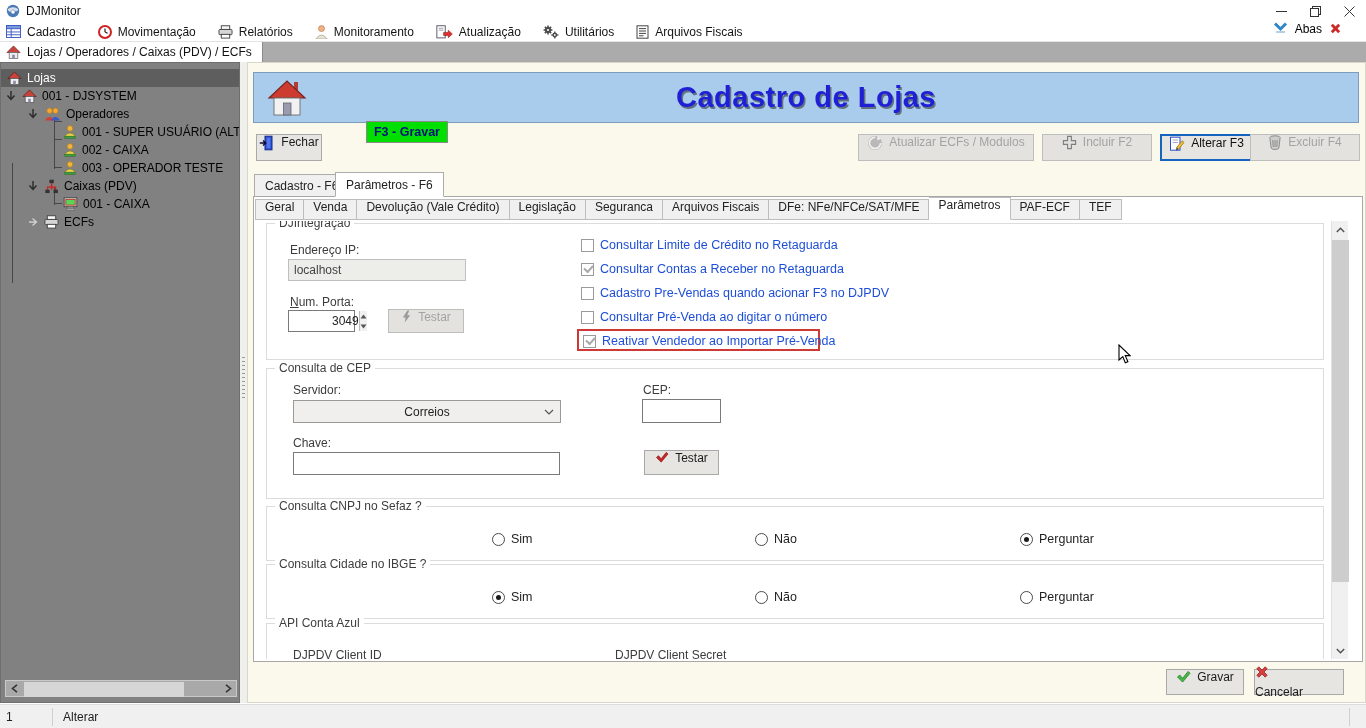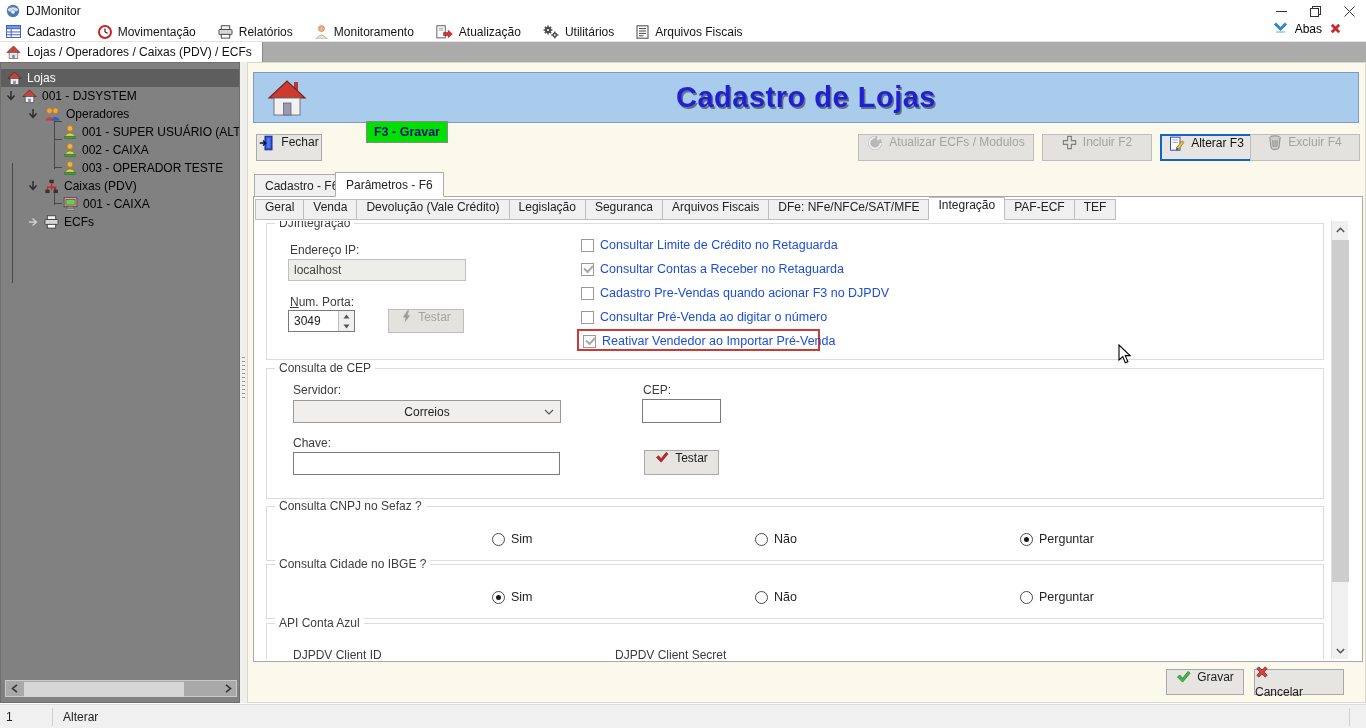--- a/index.html
+++ b/index.html
@@ -514,40 +514,40 @@
         <div class="stab">
             <span>Seguranca</span>
           </div>
         <div class="stab">
             <span>Arquivos Fiscais</span>
           </div>
         <div class="stab">
             <span>DFe: NFe/NFCe/SAT/MFE</span>
           </div>
         <div class="stab active">
-            <span>Integração</span>
+            <span>Parâmetros</span>
           </div>
         <div class="stab">
             <span>PAF-ECF</span>
           </div>
         <div class="stab">
             <span>TEF</span>
           </div>
       </div>
 
       <div class="viewport">
 
         <div class="gbox" style="left:11px; top:2px; width:1058px; height:137px;">
           <span class="glabel">DJIntegração</span>
 
           <div class="flabel" style="left:23px; top:19px;">Endereço IP:</div>
           <input class="tinput dis" style="left: 21px; top: 35px; width: 178px; height: 22px;" readonly="" value="localhost">
 
           <div class="flabel accel" style="left:23px; top:71px;">Num. Porta:</div>
-          <div class="spinner" style="left:21px; top:86px;">
+          <div class="spinner" style="left:21px; top:86px;padding-left:38px;">
             <div class="sval">3049</div>
             <div class="spins">
               <div>
                   <svg width="7" height="5" viewBox="0 0 7 5">
                     <polygon points="3.5,0.5 6.5,4.5 0.5,4.5" fill="#555"></polygon>
                   </svg>
                 </div>
               <div>
                   <svg width="7" height="5" viewBox="0 0 7 5">
                     <polygon points="0.5,0.5 6.5,0.5 3.5,4.5" fill="#555"></polygon>

